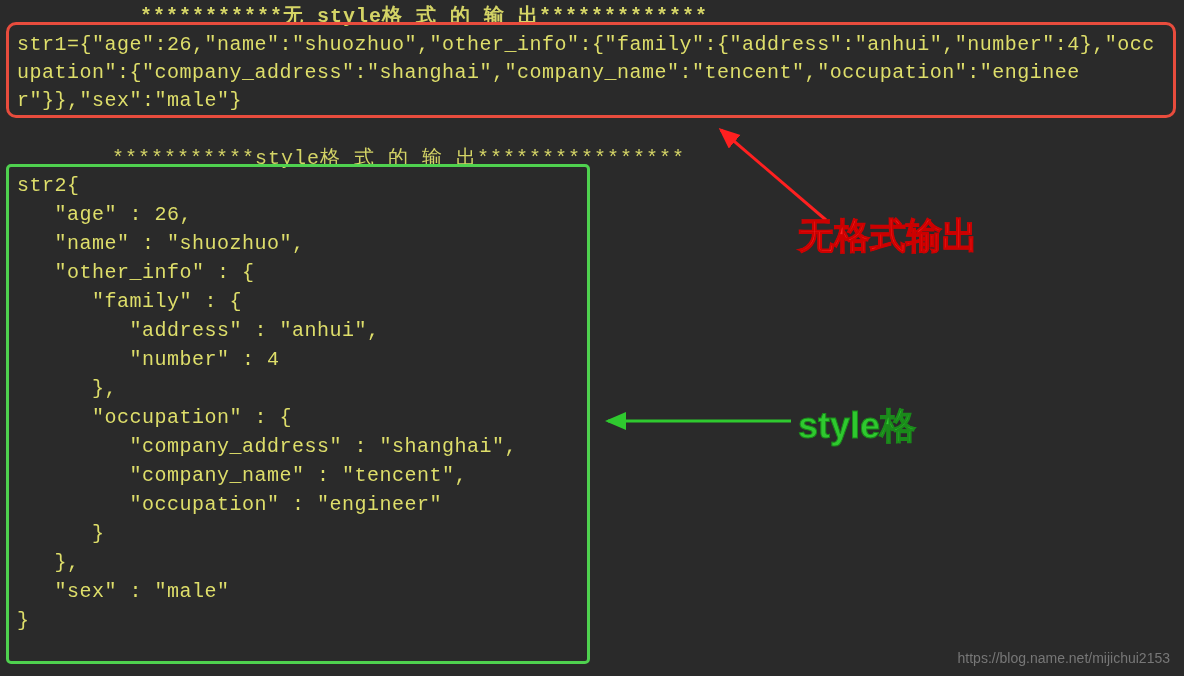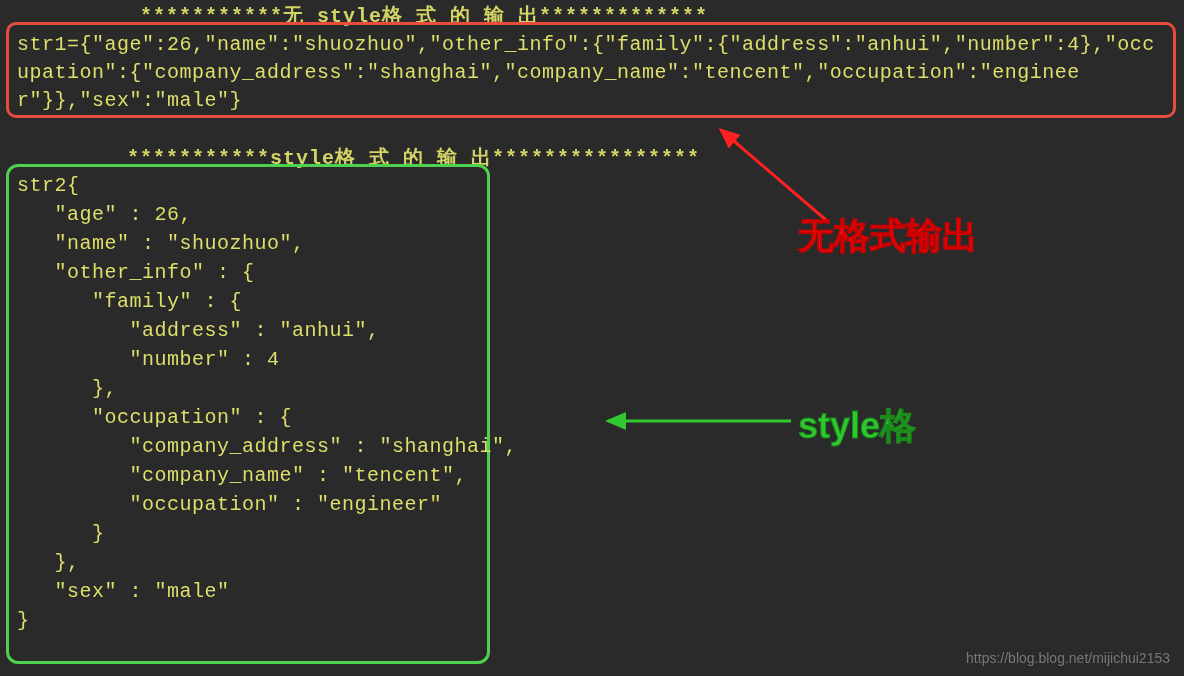--- a/index.html
+++ b/index.html
@@ -23,23 +23,22 @@
       font-size: 20px;
       font-weight: bold;
       letter-spacing: 1px;
     }
     .header2 {
       position: absolute;
       top: 144px;
       left: 112px;
       color: #d4d466;
       font-size: 20px;
-      font-weight: bold;
+      font-weight: normal;
       letter-spacing: 1px;
-      margin-left: 15px;
     }
     .box1 {
       position: absolute;
       top: 22px;
       left: 6px;
       width: 1170px;
       height: 96px;
       border: 3px solid #e84c3d;
       border-radius: 10px;
       padding: 6px 8px;
@@ -48,24 +47,24 @@
       color: #dede6a;
       font-size: 20px;
       line-height: 28px;
       word-break: break-all;
       letter-spacing: 0.5px;
     }
     .box2 {
       position: absolute;
       top: 164px;
       left: 6px;
-      width: 484px;
+      width: 584px;
       height: 500px;
       border: 3px solid #4fd14f;
-      border-radius: 12px;
+      border-radius: 5px;
       padding: 4px 8px;
     }
     .box2-content {
       color: #dede6a;
       font-size: 20px;
       line-height: 29px;
       white-space: pre;
       letter-spacing: 0.5px;
     }
     .label1 {
@@ -160,13 +159,13 @@
   <defs>
     <marker id="arrowhead-green" markerWidth="8" markerHeight="8" refX="6" refY="3" orient="auto">
       <polygon points="0 0, 7 3, 0 6" fill="#2fc92f"></polygon>
     </marker>
   </defs>
   <line x1="195" y1="15" x2="12" y2="15" stroke="#2fc92f" stroke-width="3" marker-end="url(#arrowhead-green)"></line>
 </svg>
 
 <div class="label2">style格</div>
 
-<div class="watermark">https://blog.blog.net/mijichui2153</div>
+<div class="watermark">https://blog.name.net/mijichui2153</div>
 
 </body></html>

